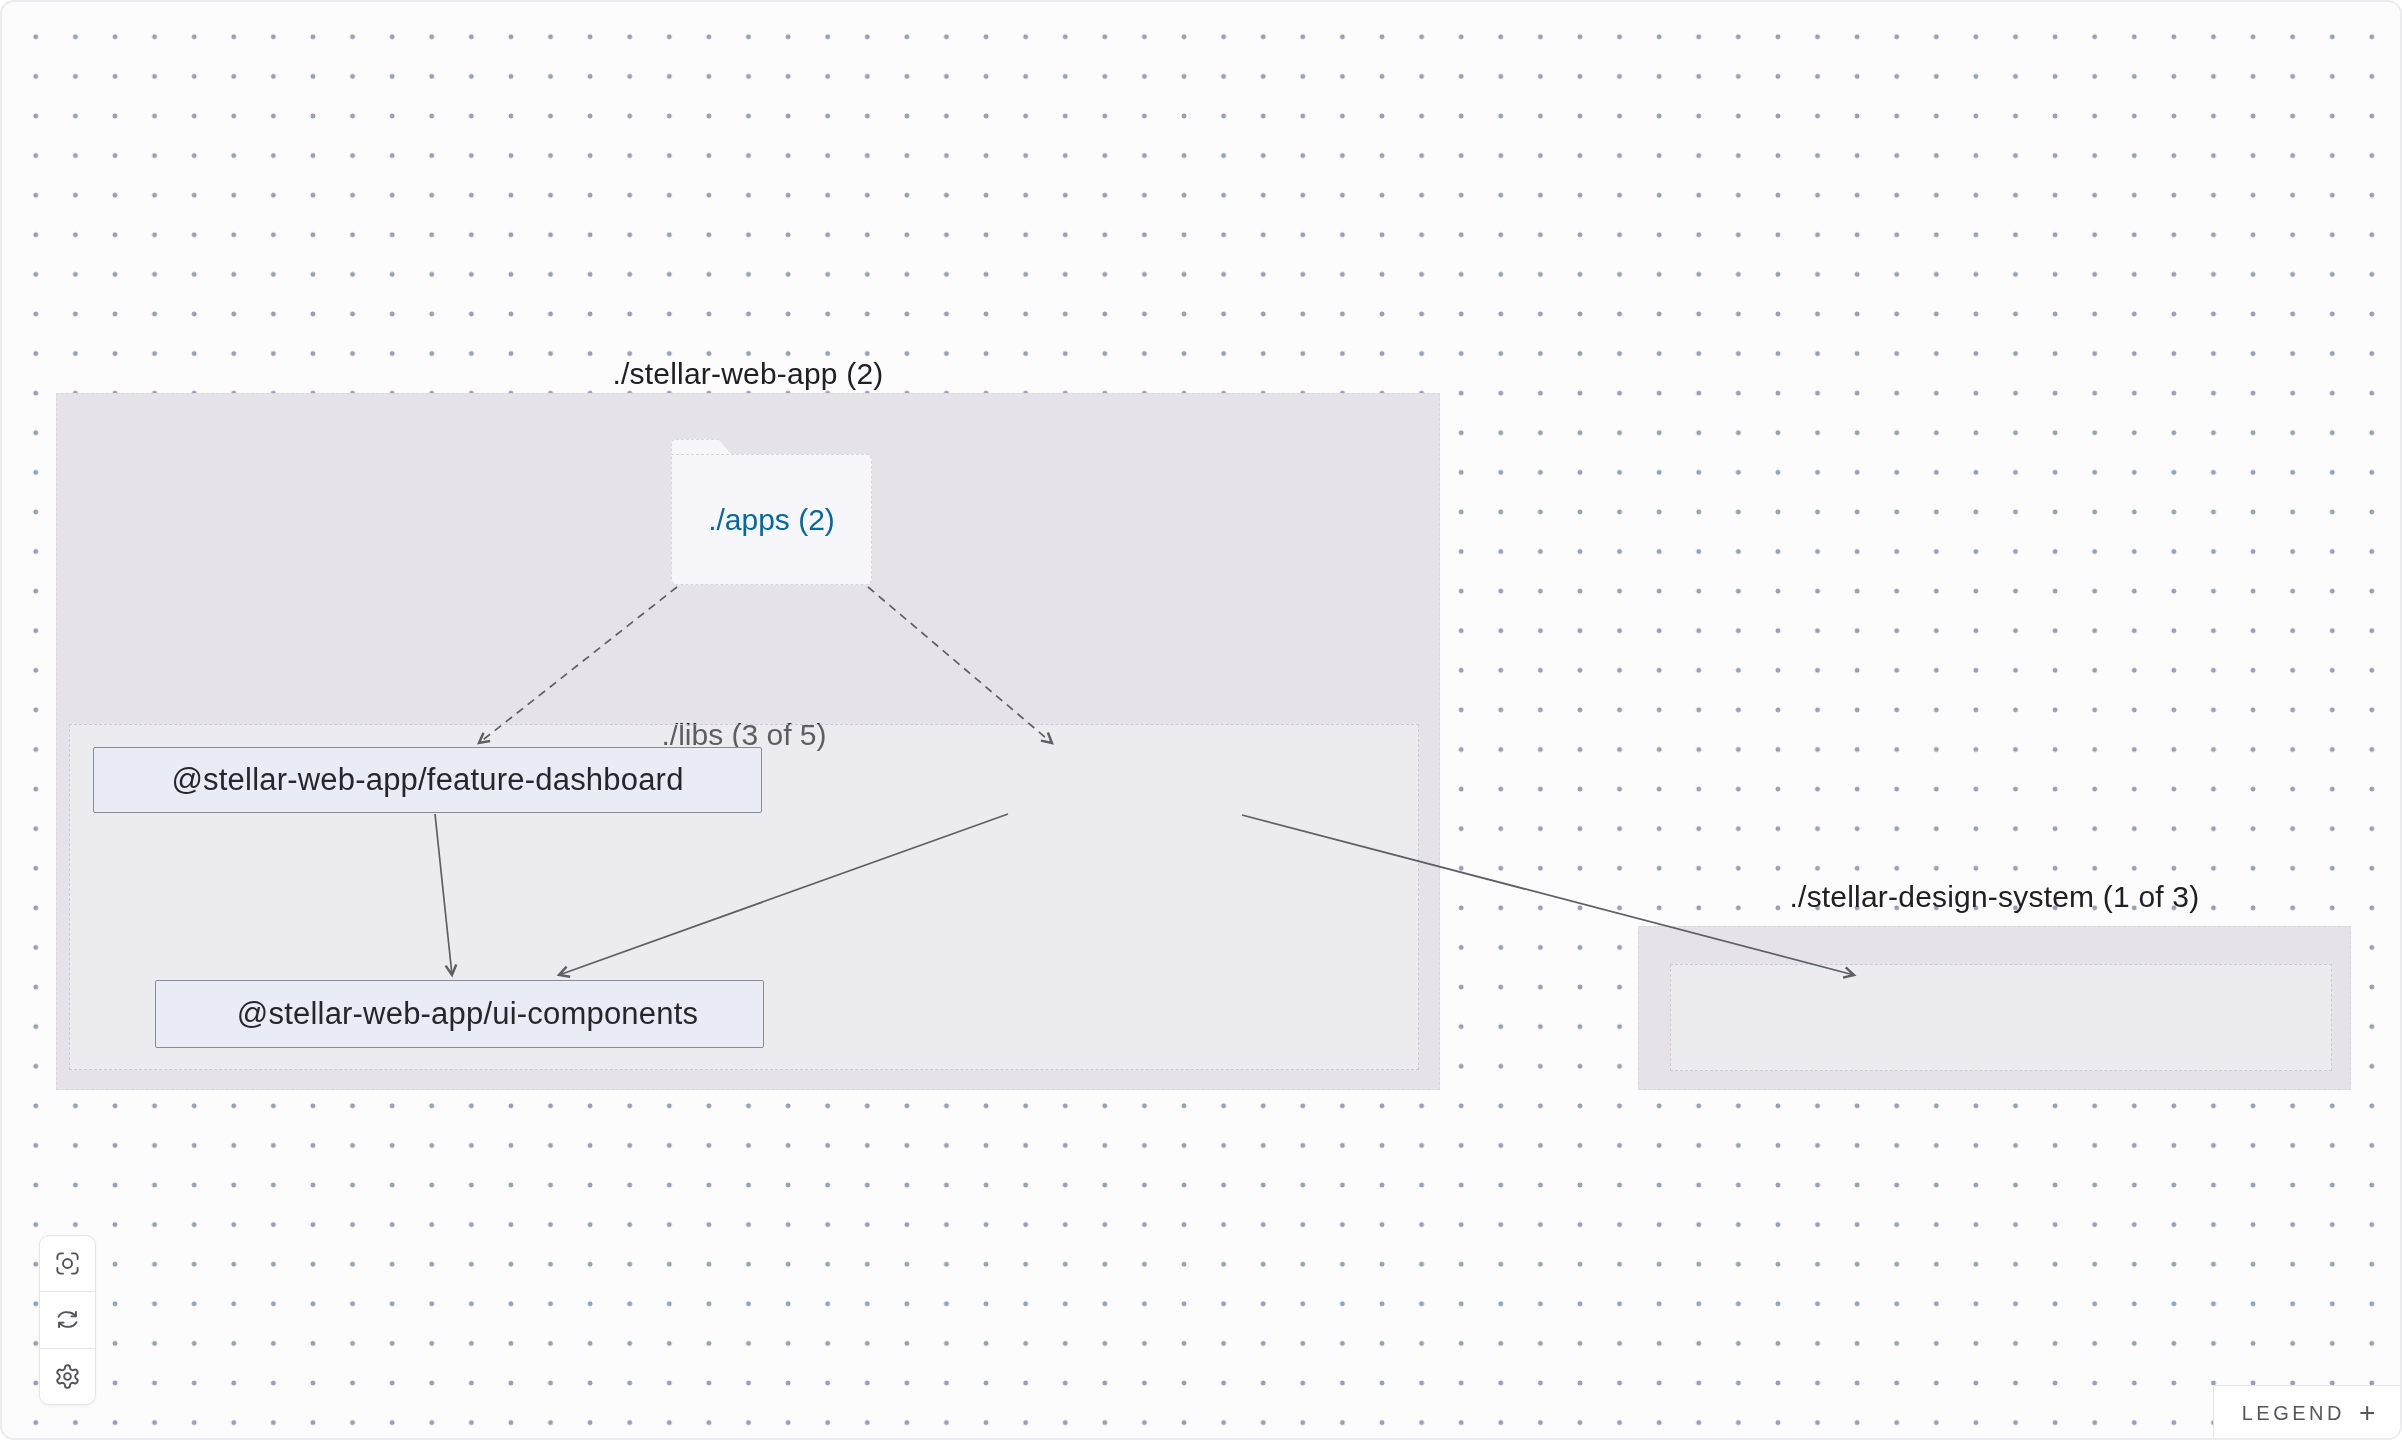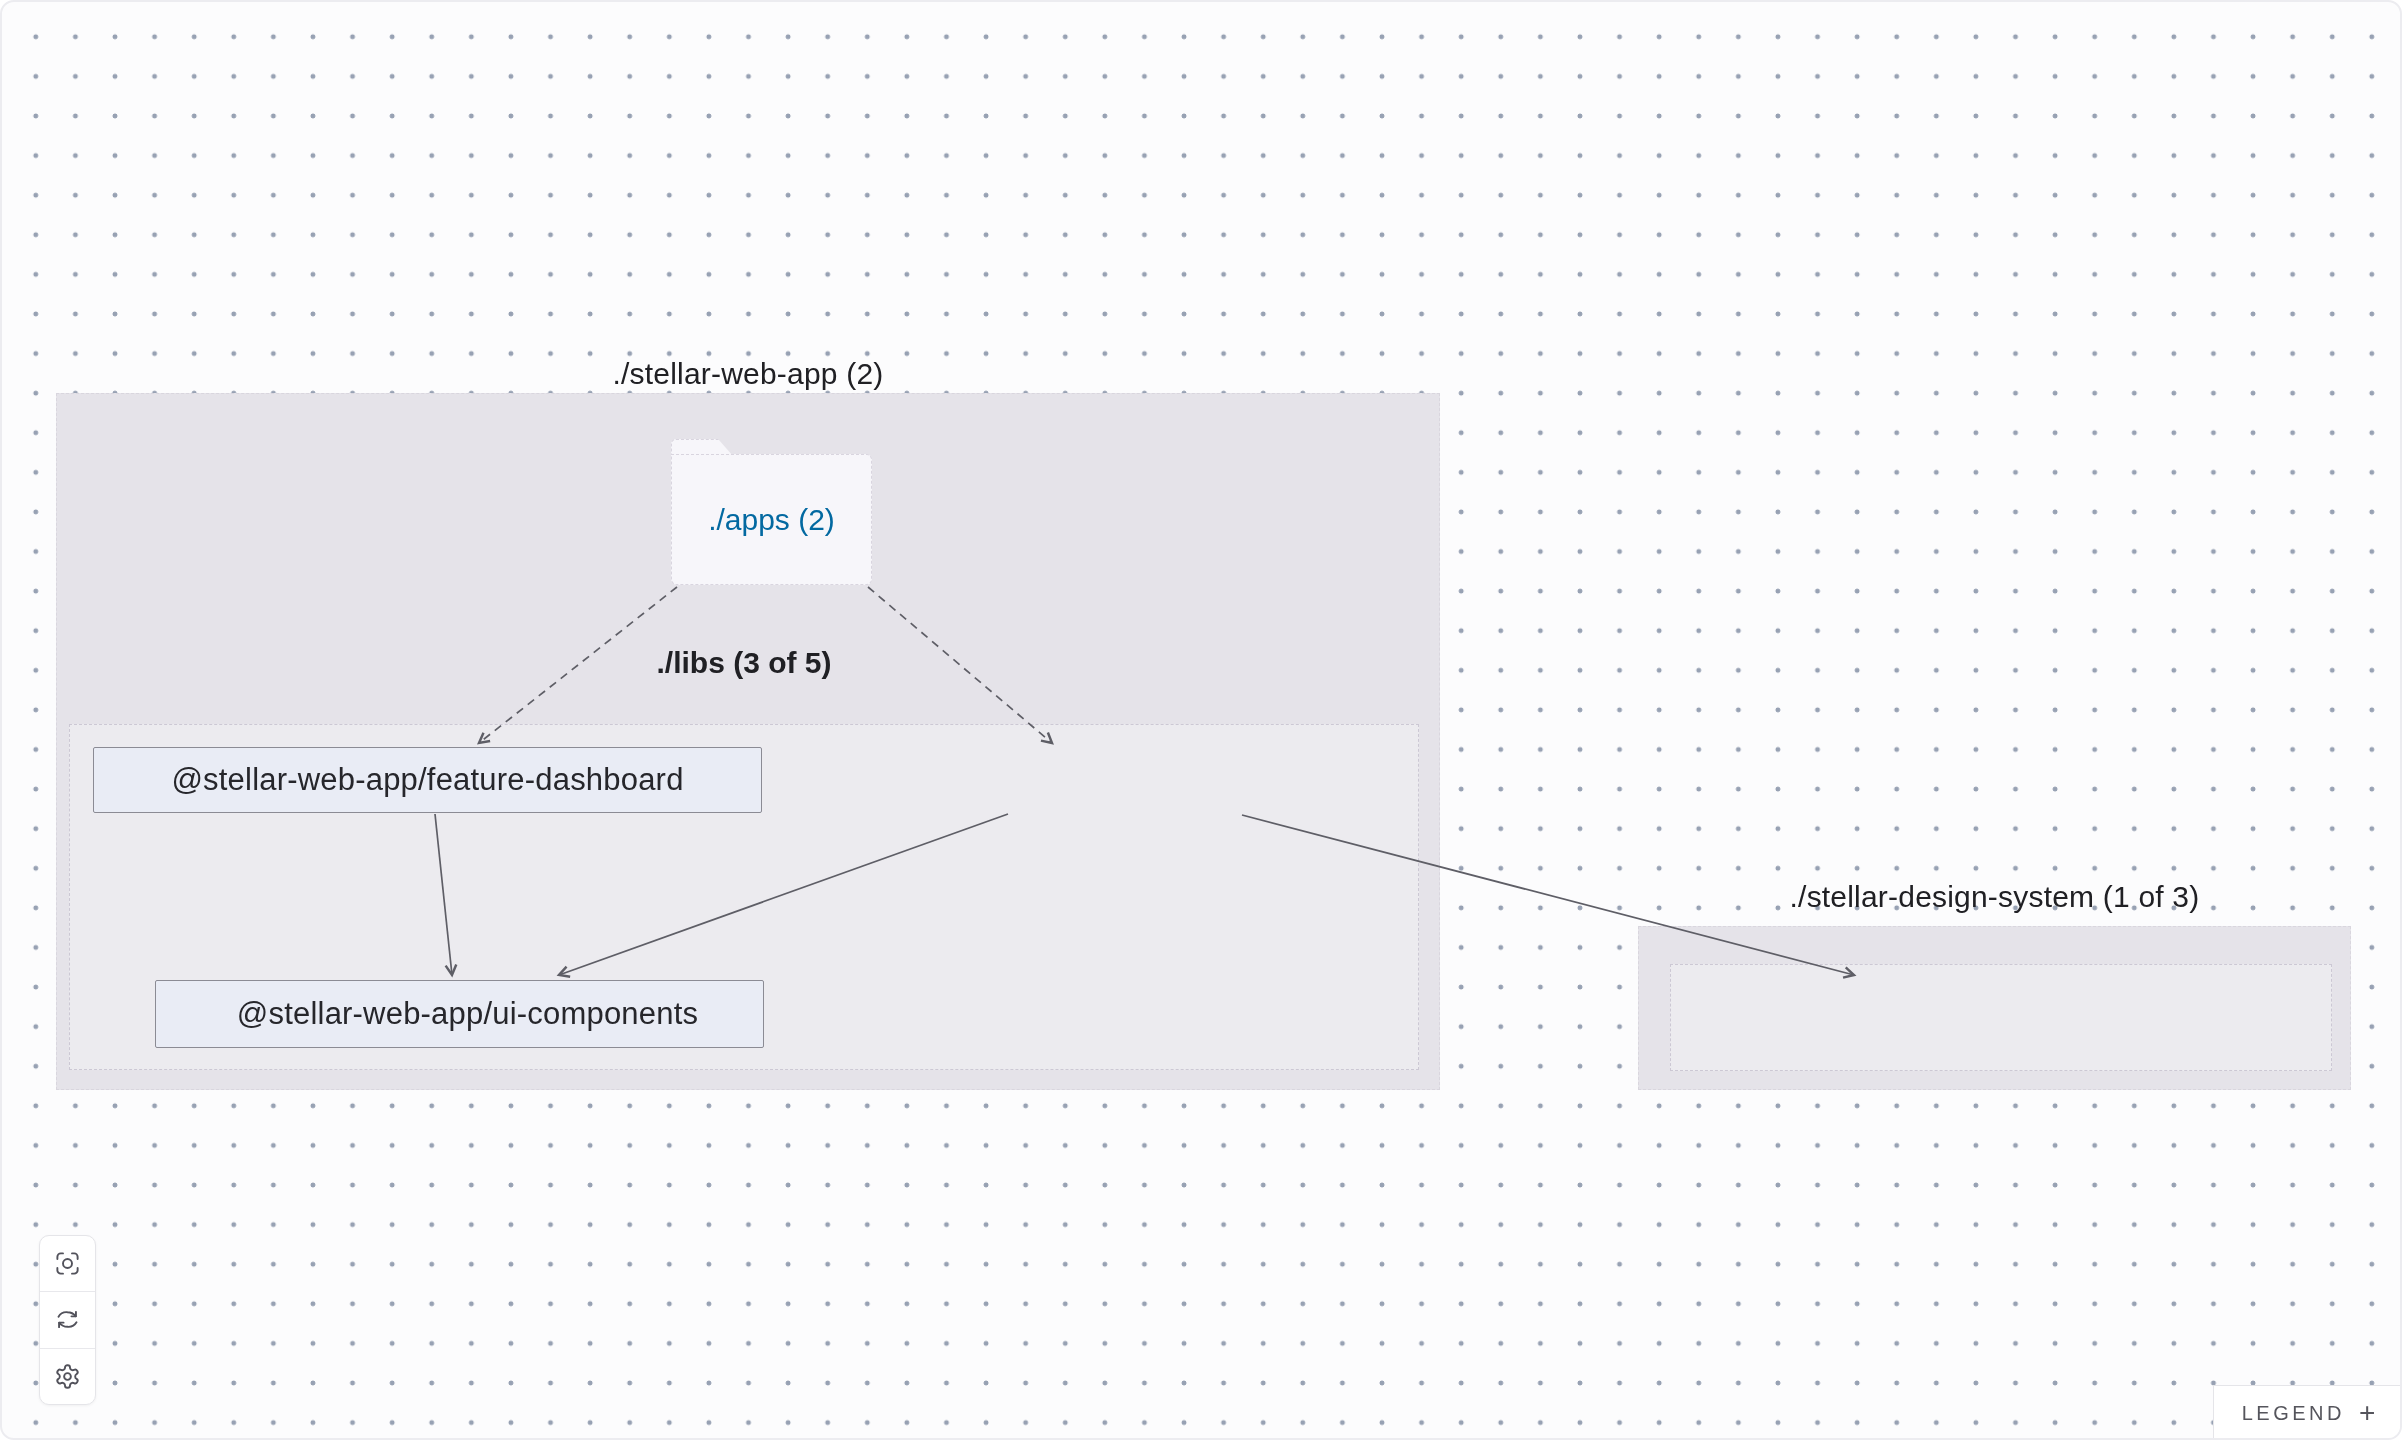--- a/index.html
+++ b/index.html
@@ -145,21 +145,21 @@
 </style>
 </head>
 <body>
 
 <div class="viewport">
 
   <div class="group-title" style="left:54px; top:346px; width:1384px;margin-top:9px;">./stellar-web-app (2)</div>
 
   <div class="group" style="left:54px; top:391px; width:1384px; height:697px;"></div>
 
-  <div class="subgroup-label" style="left:67px; top:644px; width:1350px;font-weight:bold;">./libs (3 of 5)</div>
+  <div class="subgroup-label" style="left:67px; top:716px; width:1350px;">./libs (3 of 5)</div>
   <div class="subgroup" style="left:67px; top:722px; width:1350px; height:346px;"></div>
 
   <div class="group-title" style="left:1636px; top:878px; width:713px;">./stellar-design-system (1 of 3)</div>
 
   <div class="group" style="left:1636px; top:924px; width:713px; height:164px;"></div>
 
   <div class="subgroup" style="left:1668px; top:962px; width:662px; height:107px;"></div>
 
   <svg class="edges" viewBox="0 0 2402 1440" xmlns="http://www.w3.org/2000/svg">
     <defs>

